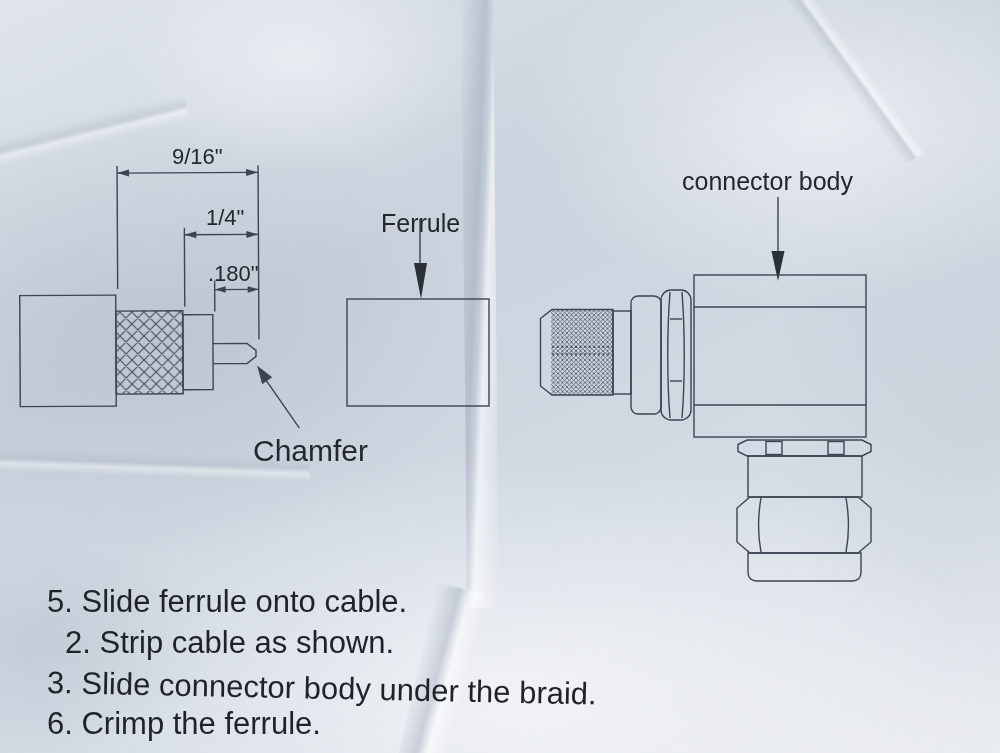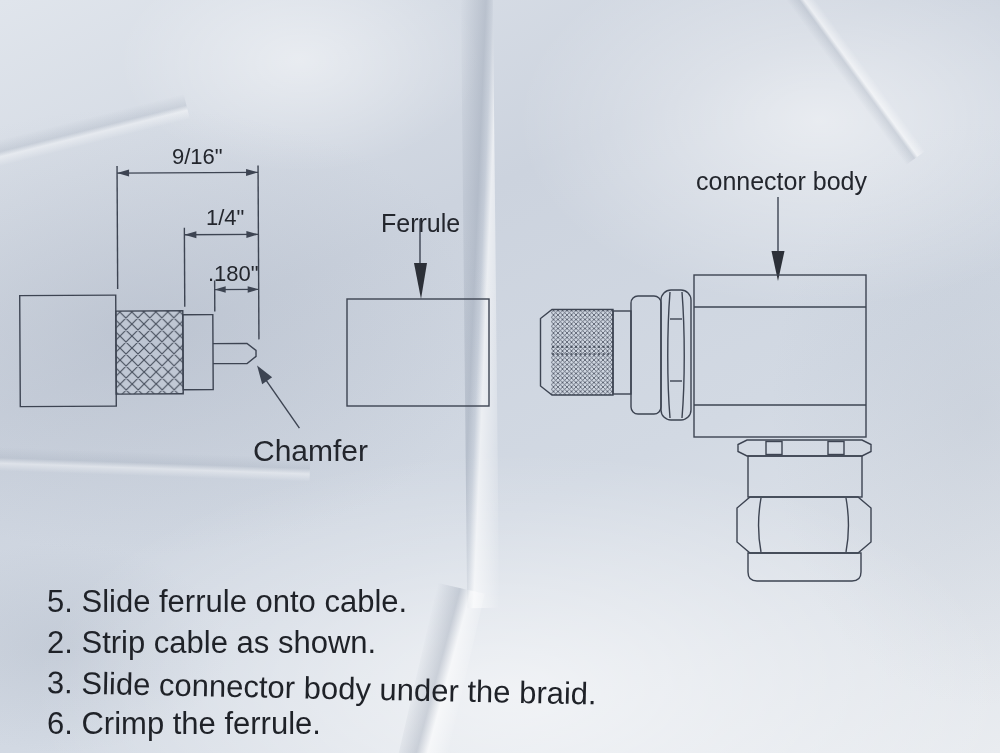--- a/index.html
+++ b/index.html
@@ -140,19 +140,19 @@
 
     <path d="M748,553 L861,553 L861,572 Q861,581 852,581 L757,581 Q748,581 748,572 Z"></path>
   </g>
 </svg>
 
 <div class="lbl lbl-dim" style="left:172px;top:144px;">9/16"</div>
 <div class="lbl lbl-dim" style="left:206px;top:205px;">1/4"</div>
 <div class="lbl lbl-dim" style="left:208px;top:261px;">.180"</div>
 
 <div class="lbl lbl-part" style="left:381px;top:191px;margin-top:18px;">Ferrule</div>
-<div class="lbl lbl-part" style="left:696px;top:167px;">connector body</div>
+<div class="lbl lbl-part" style="left:682px;top:167px;">connector body</div>
 <div class="lbl lbl-chamfer" style="left:253px;top:434px;">Chamfer</div>
 
 <div class="step" style="top:584px;">5. Slide ferrule onto cable.</div>
-<div class="step" style="top:625px;">2. Strip cable as shown.</div>
+<div class="step" style="top:625px;margin-left:18px;">2. Strip cable as shown.</div>
 <div class="step step-3" style="top:665px;">3. Slide connector body under the braid.</div>
 <div class="step" style="top:706px;">6. Crimp the ferrule.</div>
 
 </body></html>

